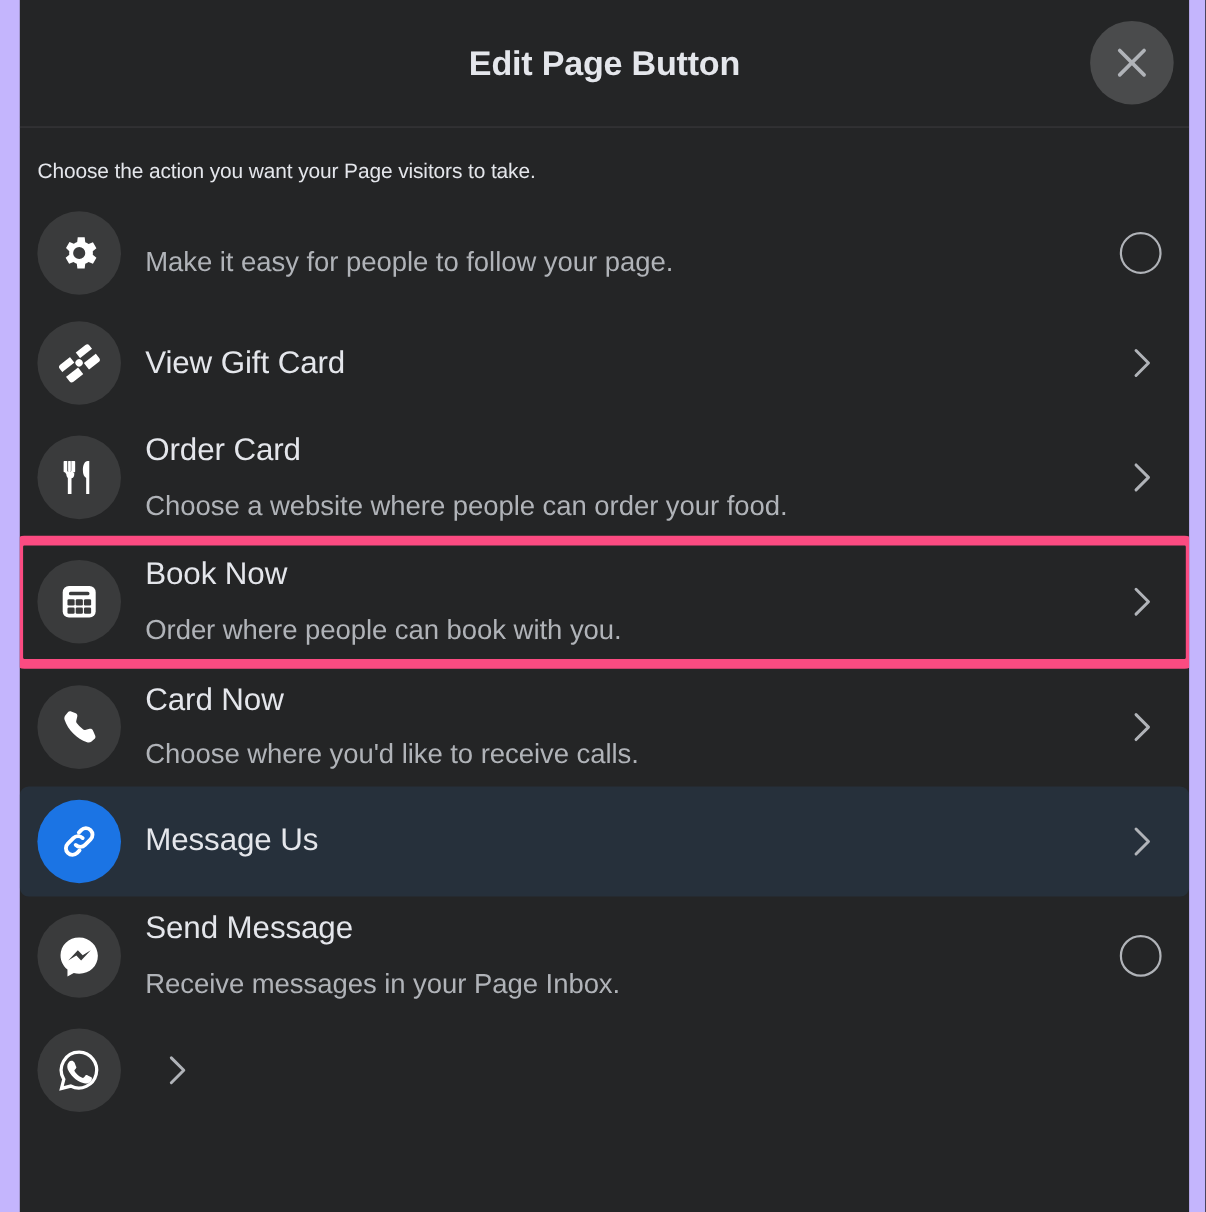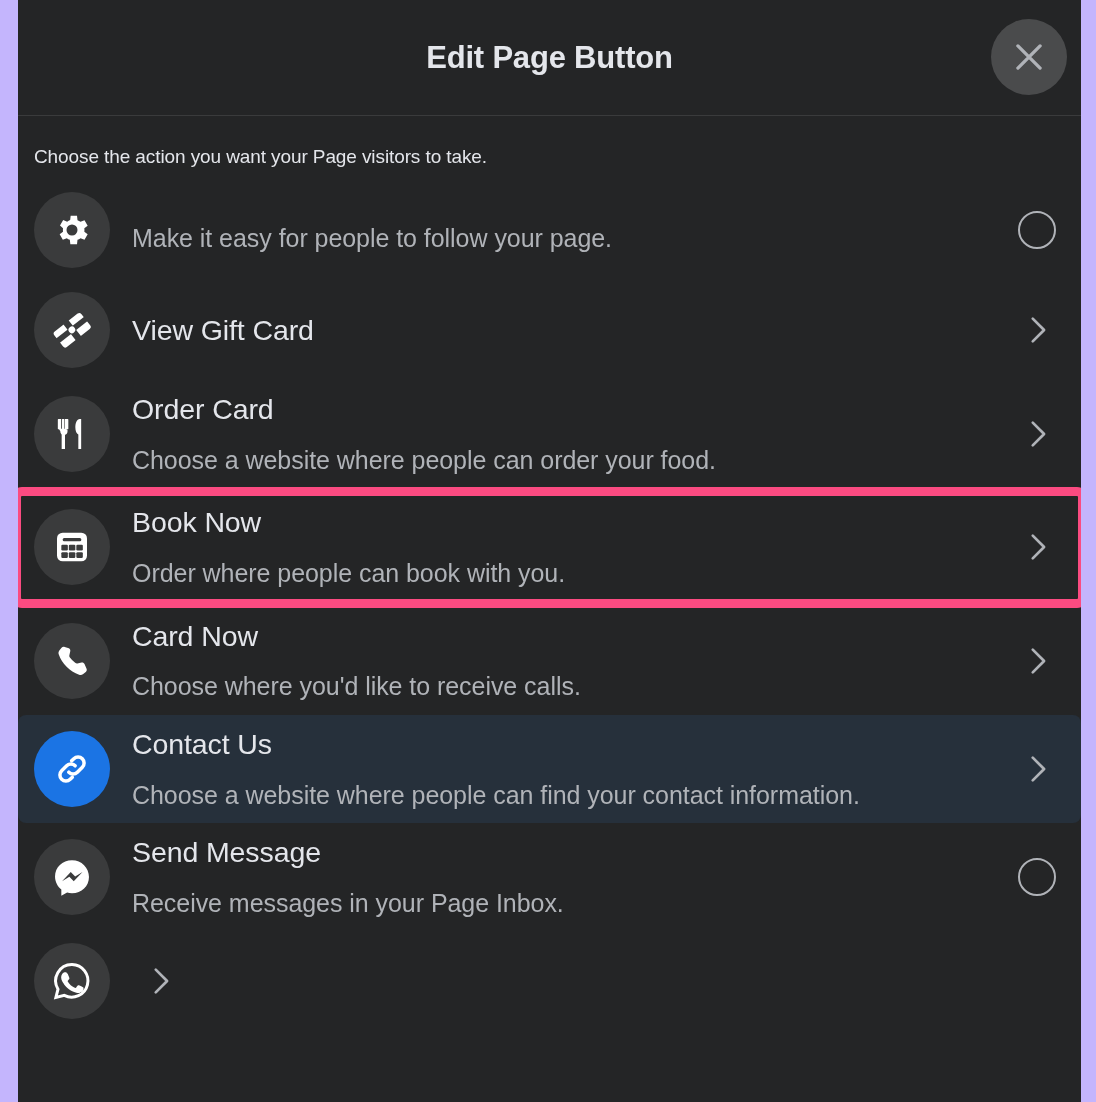--- a/index.html
+++ b/index.html
@@ -286,22 +286,21 @@
         </div>
 
         <div class="row highlighted-hover">
           <div class="row-icon brand-blue">
             <svg width="40" height="40" viewBox="0 0 24 24" fill="none" stroke="#ffffff" stroke-width="2.1" stroke-linecap="round">
               <path d="M10.1 13.9a3.6 3.6 0 0 0 5.1 0l3-3a3.6 3.6 0 0 0-5.1-5.1l-1.3 1.3"></path>
               <path d="M13.9 10.1a3.6 3.6 0 0 0-5.1 0l-3 3a3.6 3.6 0 0 0 5.1 5.1l1.3-1.3"></path>
             </svg>
           </div>
           <div class="row-text">
-            <div class="row-title">Contact Us</div>
-            <div class="row-desc">Choose a website where people can find your contact information.</div>
+            <div class="row-title">Message Us</div>
           </div>
           <div class="row-affordance">
             <span>
               <svg class="chevron" width="34" height="34" viewBox="0 0 24 24">
                 <path d="M9 4 L17 12 L9 20" stroke="#b0b3b8" stroke-width="1.9" fill="none" stroke-linecap="round" stroke-linejoin="round"></path>
               </svg>
             </span>
           </div>
         </div>
 

